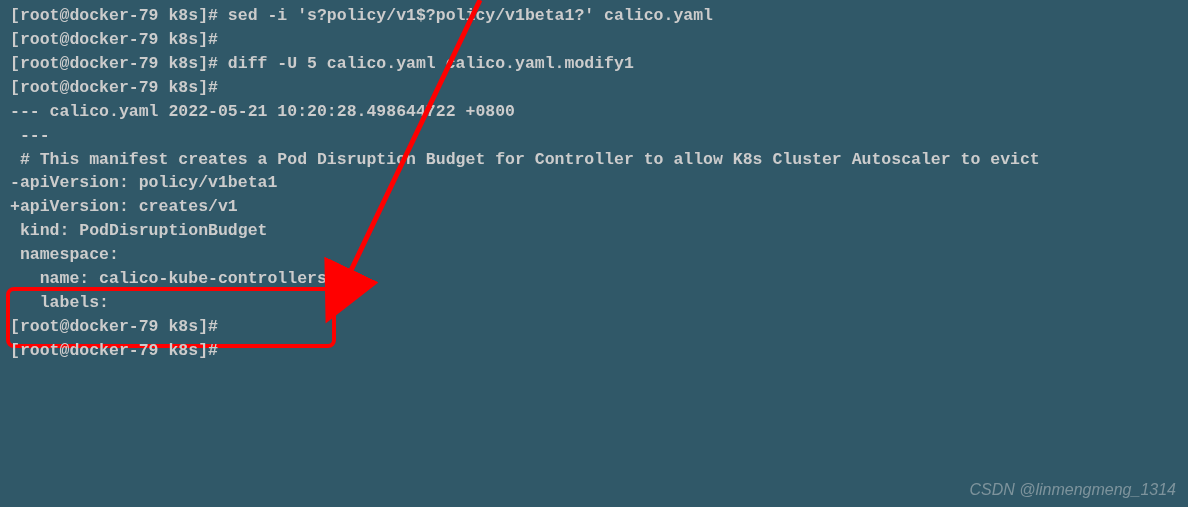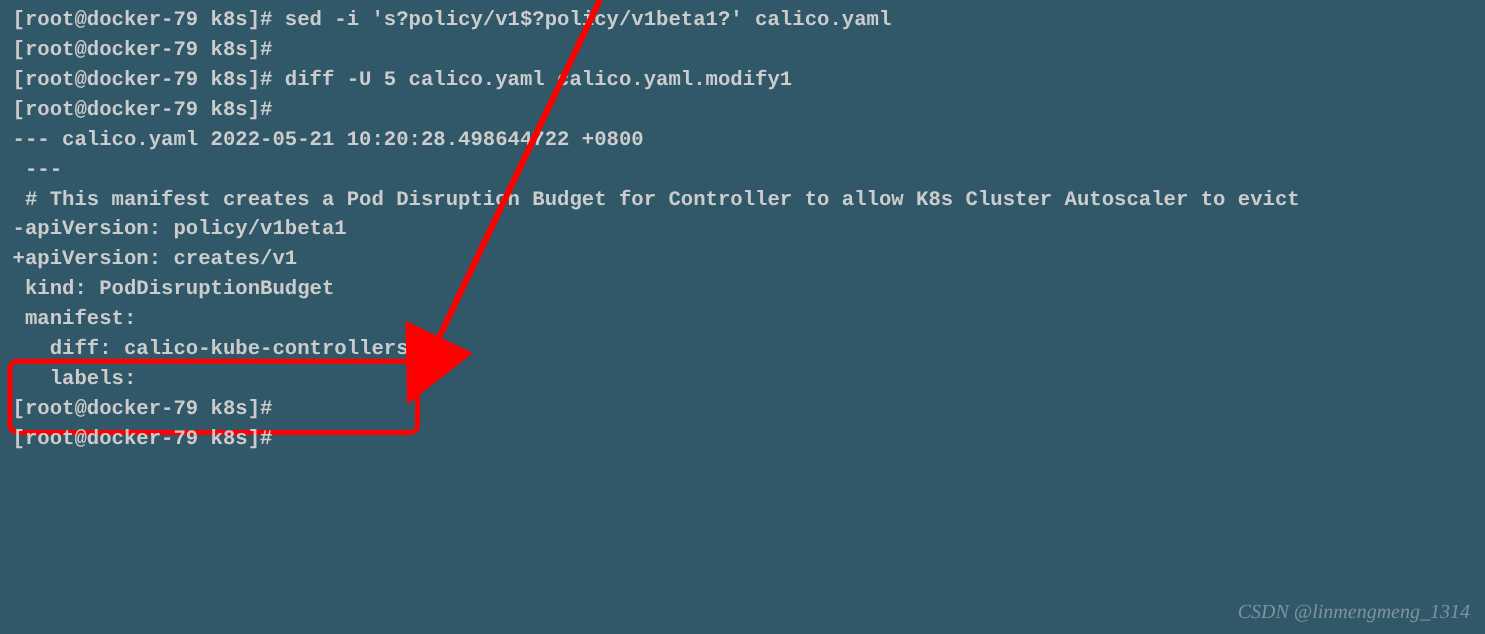--- a/index.html
+++ b/index.html
@@ -42,21 +42,21 @@
     .arrow {
       position: absolute;
       z-index: 3;
       pointer-events: none;
     }
     .watermark {
       position: absolute;
       bottom: 6px;
       right: 12px;
       color: rgba(220,220,220,0.45);
-      font-family: Liberation Serif, serif;
+      font-family: Liberation Sans, sans-serif;
       font-size: 16px;
       font-style: italic;
       font-weight: normal;
       z-index: 5;
     }
   </style>
 </head>
 <body>
 
 <div class="highlight-box"></div>
@@ -77,20 +77,20 @@
   <div class="line">[root@docker-79 k8s]#</div>
   <div class="line">--- calico.yaml 2022-05-21 10:20:28.498644722 +0800</div>
   <div class="line"></div>
   <div class="line"> ---</div>
   <div class="line"></div>
   <div class="line"> # This manifest creates a Pod Disruption Budget for Controller to allow K8s Cluster Autoscaler to evict</div>
   <div class="line"></div>
   <div class="line">-apiVersion: policy/v1beta1</div>
   <div class="line">+apiVersion: creates/v1</div>
   <div class="line"> kind: PodDisruptionBudget</div>
-  <div class="line"> manifest:</div>
-  <div class="line">   diff: calico-kube-controllers</div>
+  <div class="line"> namespace:</div>
+  <div class="line">   name: calico-kube-controllers</div>
   <div class="line">   labels:</div>
   <div class="line">[root@docker-79 k8s]#</div>
   <div class="line">[root@docker-79 k8s]#</div>
 </div>
 
 <div class="watermark">CSDN @linmengmeng_1314</div>
 
 </body></html>

